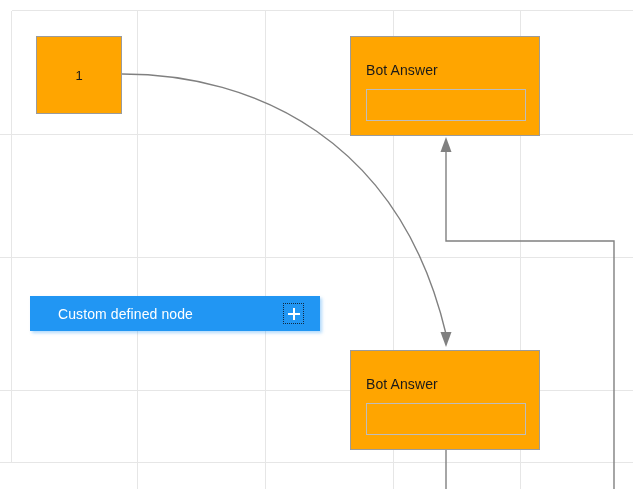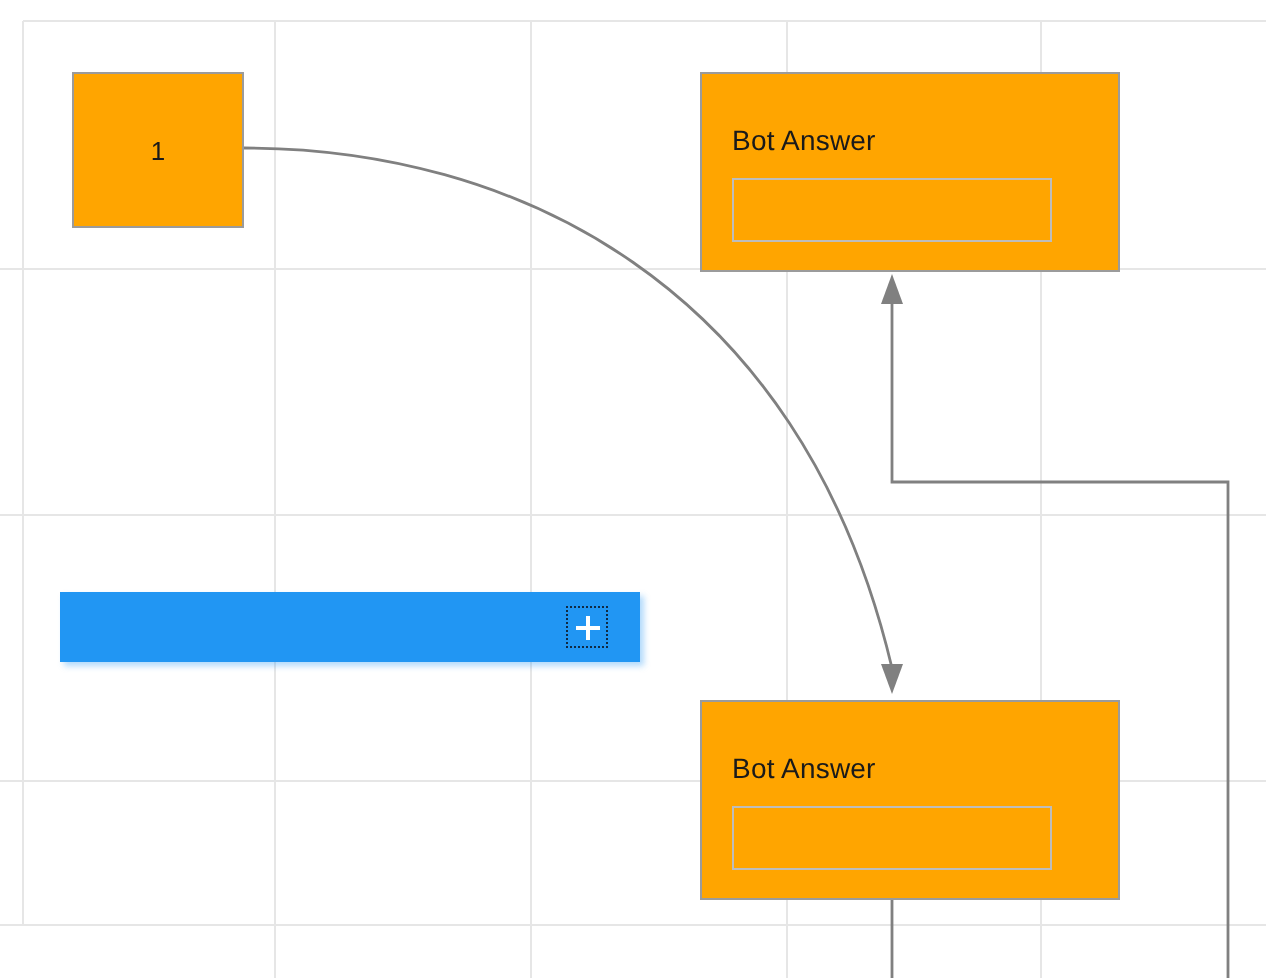--- a/index.html
+++ b/index.html
@@ -47,21 +47,21 @@
     justify-content: center;
   }
   .node-start .start-label {
     font-size: 13px;
     color: #1a1a1a;
     line-height: 1;
   }
 
   .node-bot {
     left: 350px;
-    width: 210px;
+    width: 190px;
     height: 100px;
     padding: 0;
   }
   .node-bot.top  { top: 36px; }
   .node-bot.bottom { top: 350px; }
 
   .node-bot .bot-title {
     position: absolute;
     left: 15px;
     top: 26px;
@@ -172,19 +172,20 @@
     <span class="bot-title">Bot Answer</span>
     <div class="bot-slot"></div>
   </div>
 
   <div class="node node-bot bottom">
     <span class="bot-title">Bot Answer</span>
     <div class="bot-slot"></div>
   </div>
 
   <div id="palette-bar">
+    <span class="palette-label">Custom defined node</span>
     <span class="add-icon-wrap">
       <span class="plus-h"></span>
       <span class="plus-v"></span>
     </span>
   </div>
 
 </div>
 
 </body></html>

